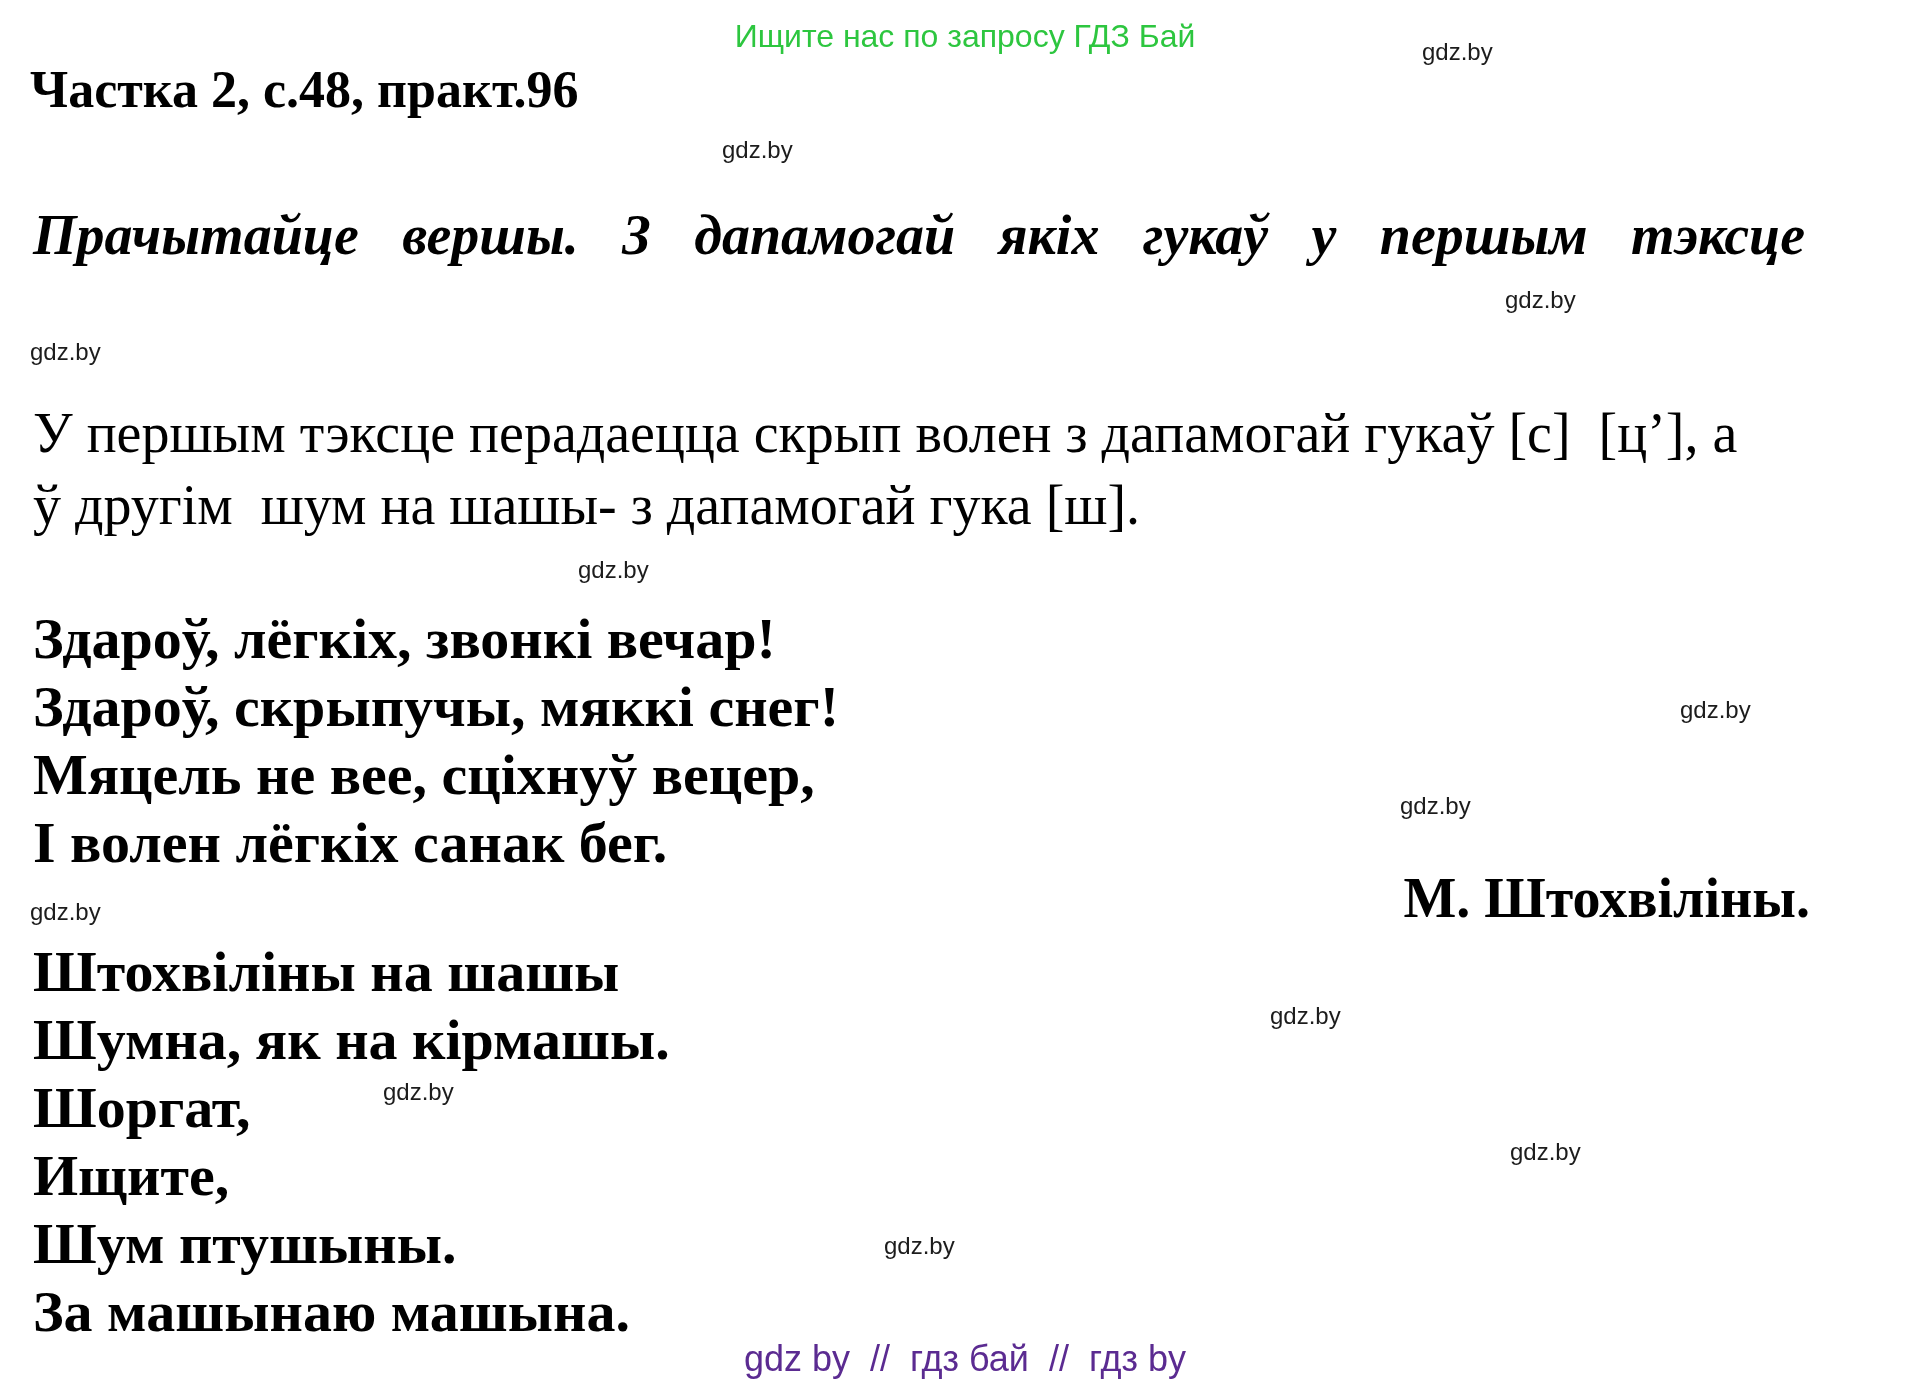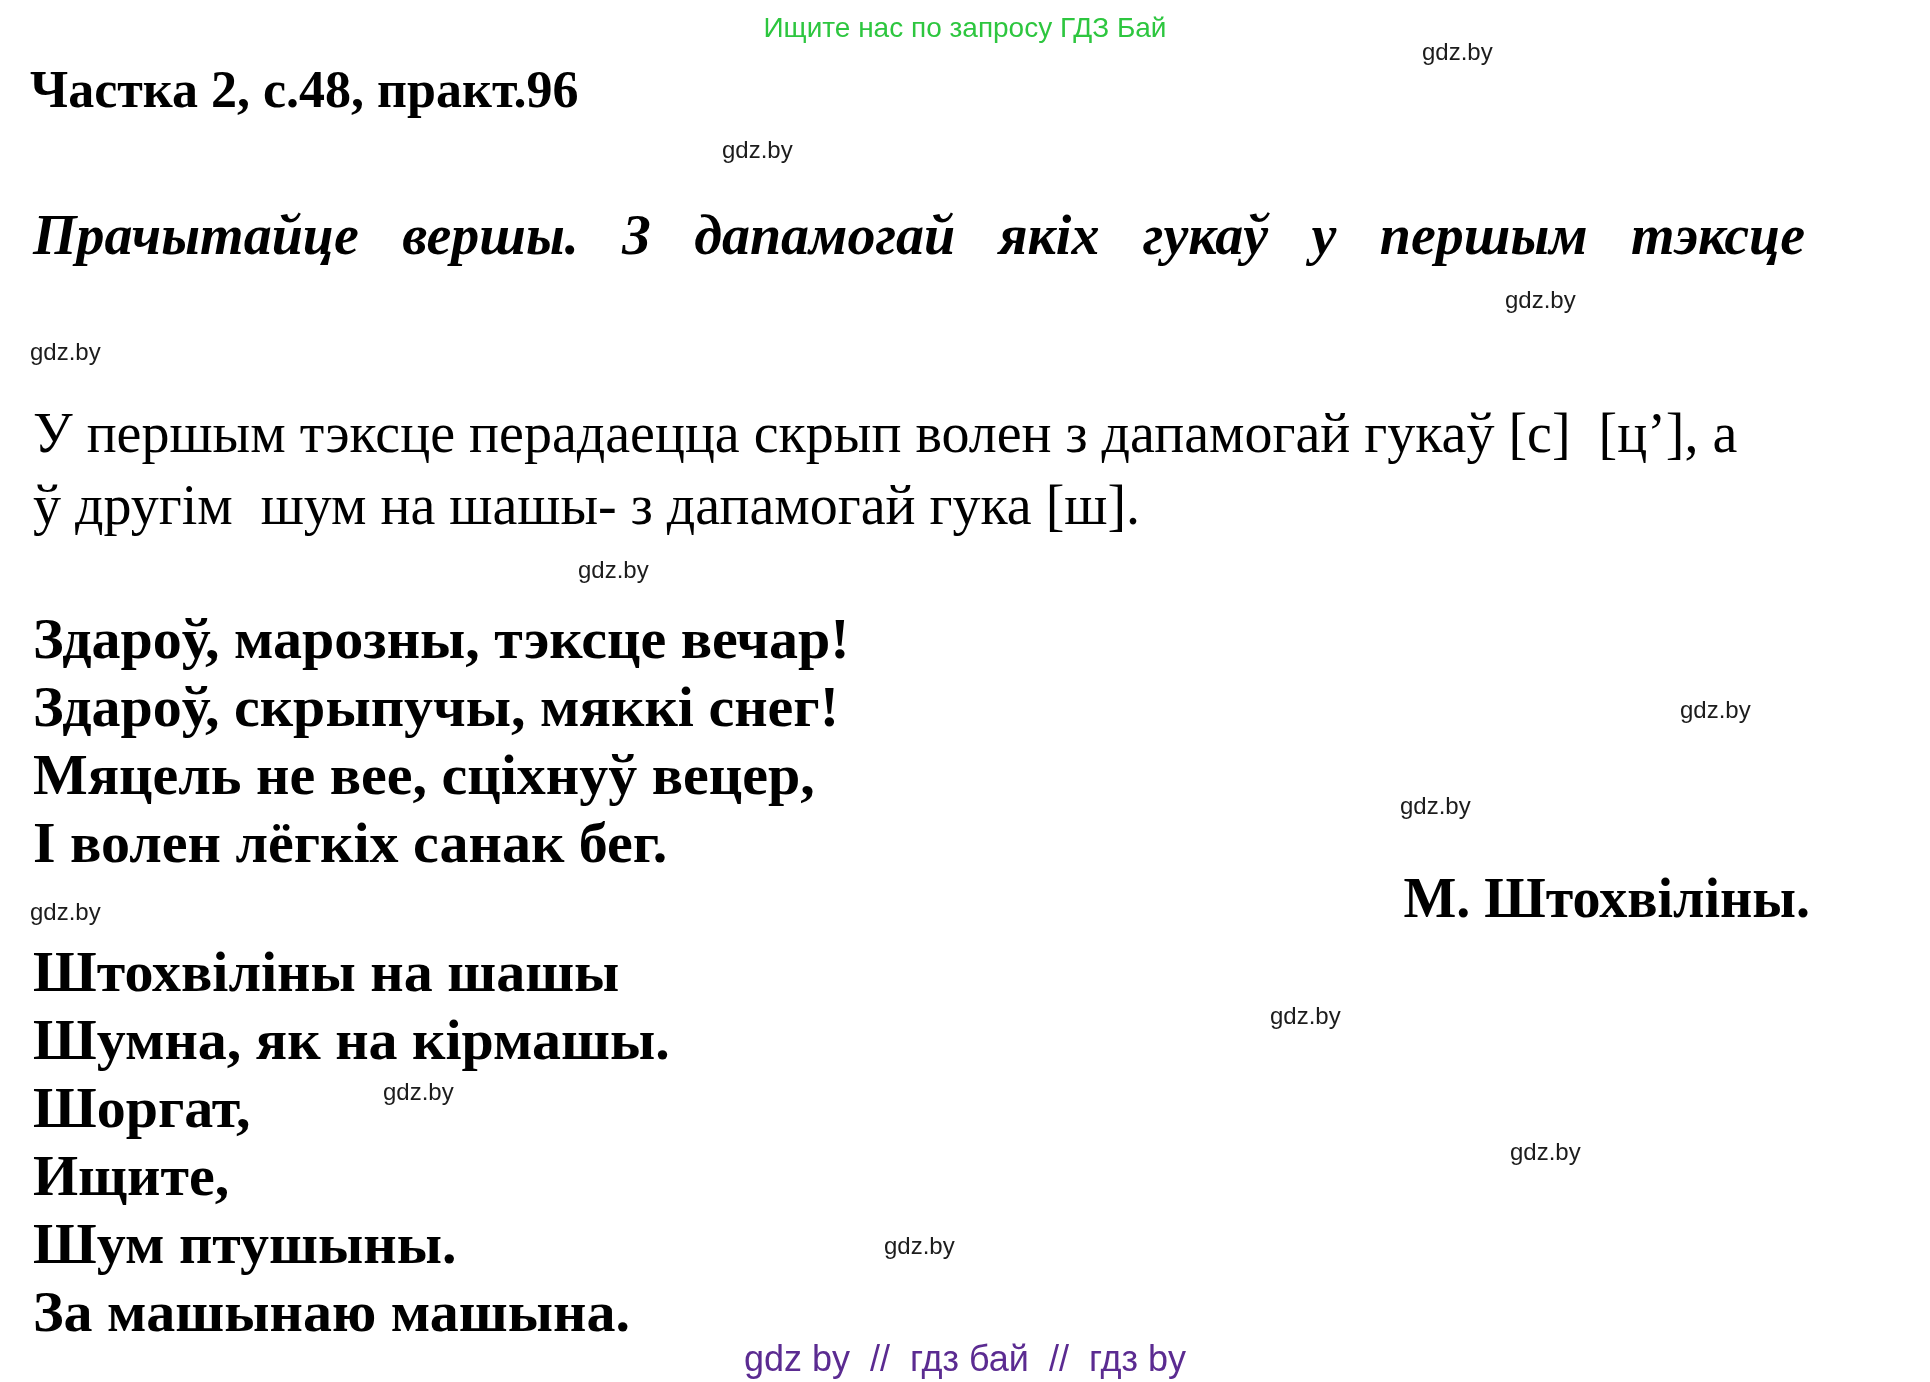--- a/index.html
+++ b/index.html
@@ -9,24 +9,24 @@
     height: 1382px;
     background: #ffffff;
     overflow: hidden;
     font-family: "Liberation Serif", serif;
     color: #000000;
   }
   .abs { position: absolute; }
 
   
   .banner {
-    left: 0; top: 12px; width: 100%;
+    left: 0; top: 18px; width: 100%;
     text-align: center;
     font-family: "Liberation Sans", sans-serif;
-    font-size: 28px;
+    font-size: 32px;
     color: #2dc63f;
     white-space: pre;
   }
 
   
   .wm {
     position: absolute;
     font-family: "Liberation Sans", sans-serif;
     font-size: 24px;
     color: #1c1c1c;
@@ -107,21 +107,21 @@
   <span class="wm" style="left:1510px; top:1138px;">gdz.by</span>
   <span class="wm" style="left:884px;  top:1232px;">gdz.by</span>
 
   <div class="title abs">Частка 2, с.48, практ.96</div>
 
   <div class="q-line justified abs" style="top:200px;">Прачытайце вершы. З дапамогай якіх гукаў у першым тэксце</div>
 
   <div class="a-line abs" style="top:398px;">У першым тэксце перадаецца скрып волен з дапамогай гукаў [с]  [ц’], а</div>
   <div class="a-line abs" style="top:470px;">ў другім  шум на шашы- з дапамогай гука [ш].</div>
 
-  <div class="poem-line abs" style="top:605px;">Здароў, марозны, тэксце вечар!</div>
+  <div class="poem-line abs" style="top:605px;">Здароў, лёгкіх, звонкі вечар!</div>
   <div class="poem-line abs" style="top:673px;">Здароў, скрыпучы, мяккі снег!</div>
   <div class="poem-line abs" style="top:809px;">І волен лёгкіх санак бег.</div>
   <div class="poem-line abs" style="top:741px;">Мяцель не вее, сціхнуў вецер,</div>
 
   <div class="author abs">М. Штохвіліны.</div>
 
   <div class="poem-line abs" style="top:938px;">Штохвіліны на шашы</div>
   <div class="poem-line abs" style="top:1006px;">Шумна, як на кірмашы.</div>
   <div class="poem-line abs" style="top:1074px;">Шоргат,</div>
   <div class="poem-line abs" style="top:1142px;">Ищите,</div>

